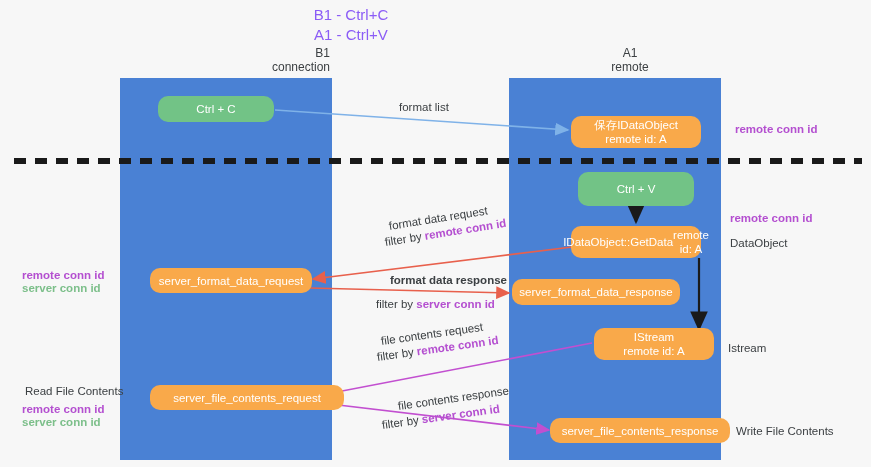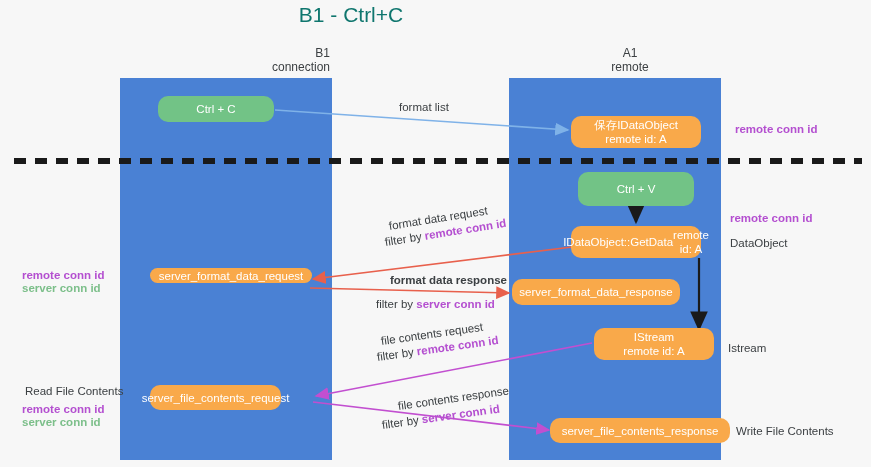--- a/index.html
+++ b/index.html
@@ -10,21 +10,21 @@
     color:#3c4043;
     overflow:hidden;
     position:relative;
   }
   #stage{position:absolute;left:0;top:0;width:871px;height:467px;}
   .abs{position:absolute;}
 
   
   #title{
     left:0;top:5px;width:702px;text-align:center;
-    font-size:21px;line-height:20px;color:#0f766e;
+    font-size:15px;line-height:20px;color:#8b5cf6;
   }
 
   
   .col-head{
     text-align:center;font-size:12px;line-height:14px;color:#3c4043;
   }
 
   
   .lane{background:#4a81d4;}
 
@@ -58,20 +58,21 @@
 
   svg.overlay{position:absolute;left:0;top:0;width:871px;height:467px;pointer-events:none;}
 </style>
 </head>
 <body>
 
 <div id="stage">
 
   <div class="abs" id="title">
     <div>B1 - Ctrl+C</div>
+    <div>A1 - Ctrl+V</div>
   </div>
 
   <div class="abs col-head" style="left:150px;top:46px;width:180px;text-align:right;">
     <div>B1</div>
     <div>connection</div>
   </div>
   <div class="abs col-head" style="left:540px;top:46px;width:180px;text-align:center;">
     <div>A1</div>
     <div>remote</div>
   </div>
@@ -139,34 +140,34 @@
 
   <div class="abs node green" style="left:578px;top:172px;width:116px;height:34px;">
     <span>Ctrl + V</span>
   </div>
 
   <div class="abs node orange" style="left:571px;top:226px;width:130px;height:32px;flex-direction:row;">
     <span>IDataObject::GetData</span>
     <span>remote id: A</span>
   </div>
 
-  <div class="abs node orange" style="left:150px;top:268px;width:162px;height:15px;">
+  <div class="abs node orange" style="left:150px;top:268px;width:162px;height:25px;">
     <span>server_format_data_request</span>
   </div>
 
   <div class="abs node orange" style="left:512px;top:279px;width:168px;height:26px;">
     <span>server_format_data_response</span>
   </div>
 
   <div class="abs node orange" style="left:594px;top:328px;width:120px;height:32px;flex-direction:column;">
     <span>IStream</span>
     <span>remote id: A</span>
   </div>
 
-  <div class="abs node orange" style="left:150px;top:385px;width:131px;height:25px;">
+  <div class="abs node orange" style="left:150px;top:385px;width:194px;height:25px;">
     <span>server_file_contents_request</span>
   </div>
 
   <div class="abs node orange" style="left:550px;top:418px;width:180px;height:25px;">
     <span>server_file_contents_response</span>
   </div>
 
   <div class="abs elabel" style="left:399px;top:100px;">
     <span>format list</span>
   </div>

